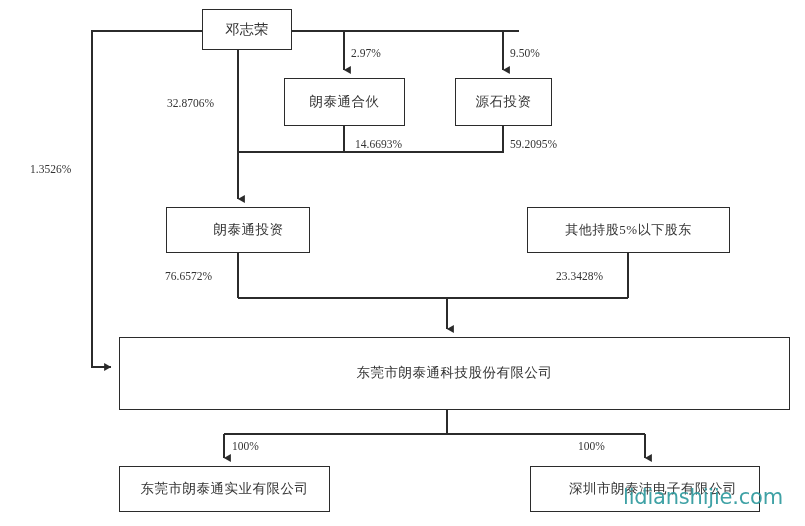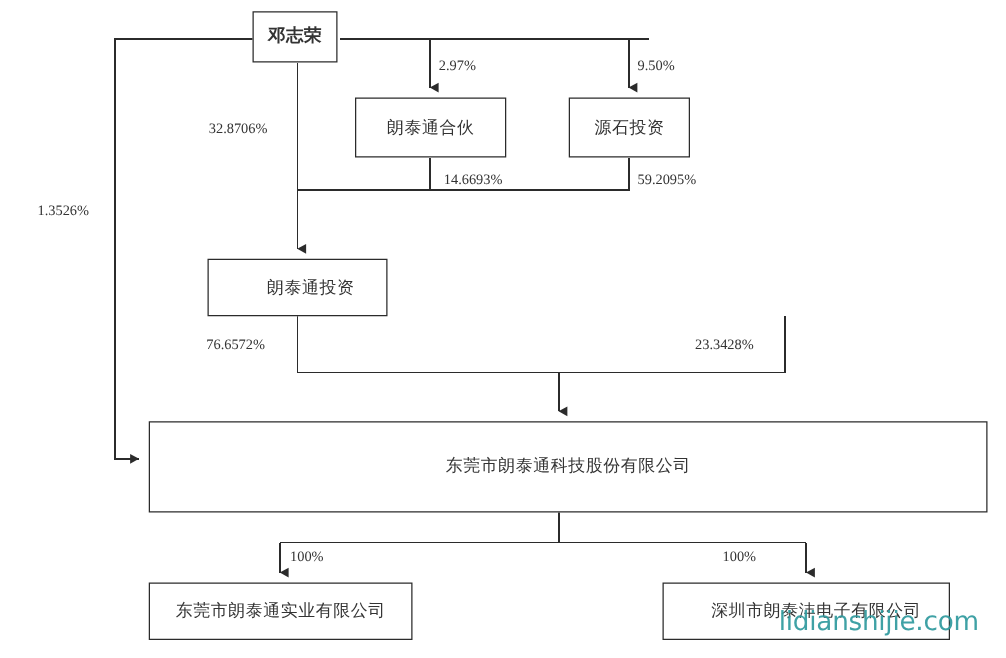--- a/index.html
+++ b/index.html
@@ -108,36 +108,39 @@
       <path d="M447,392 L447,434"></path>
       <path d="M224,434 L645,434"></path>
 
       <path d="M224,434 L224,458" marker-end="url(#arrowDown)"></path>
 
       <path d="M645,434 L645,458" marker-end="url(#arrowDown)"></path>
 
     </g>
   </svg>
 
-  <div class="node-box fs-14" style="left:202px; top:9px; width:68px; height:41px;font-weight:bold;">
+  <div class="node-box fs-14" style="left:202px; top:9px; width:90px; height:41px;">
     <span class="node-label">邓志荣</span>
   </div>
 
   <div class="node-box fs-13_5" style="left:284px; top:78px; width:121px; height:48px;">
     <span class="node-label">朗泰通合伙</span>
   </div>
 
   <div class="node-box fs-13_5" style="left:455px; top:78px; width:97px; height:48px;">
     <span class="node-label">源石投资</span>
   </div>
 
   <div class="node-box fs-13_5" style="left:166px; top:207px; width:144px; height:46px;padding-left:21px;">
     <span class="node-label">朗泰通投资</span>
   </div>
 
+  <div class="node-box fs-13" style="left:527px; top:207px; width:203px; height:46px;">
+    <span class="node-label">其他持股5%以下股东</span>
+  </div>
 
   <div class="node-box fs-13_5" style="left:119px; top:337px; width:671px; height:73px;">
     <span class="node-label">东莞市朗泰通科技股份有限公司</span>
   </div>
 
   <div class="node-box fs-13_5" style="left:119px; top:466px; width:211px; height:46px;">
     <span class="node-label">东莞市朗泰通实业有限公司</span>
   </div>
 
   <div class="node-box fs-13_5" style="left:530px; top:466px; width:230px; height:46px;padding-left:16px;">

